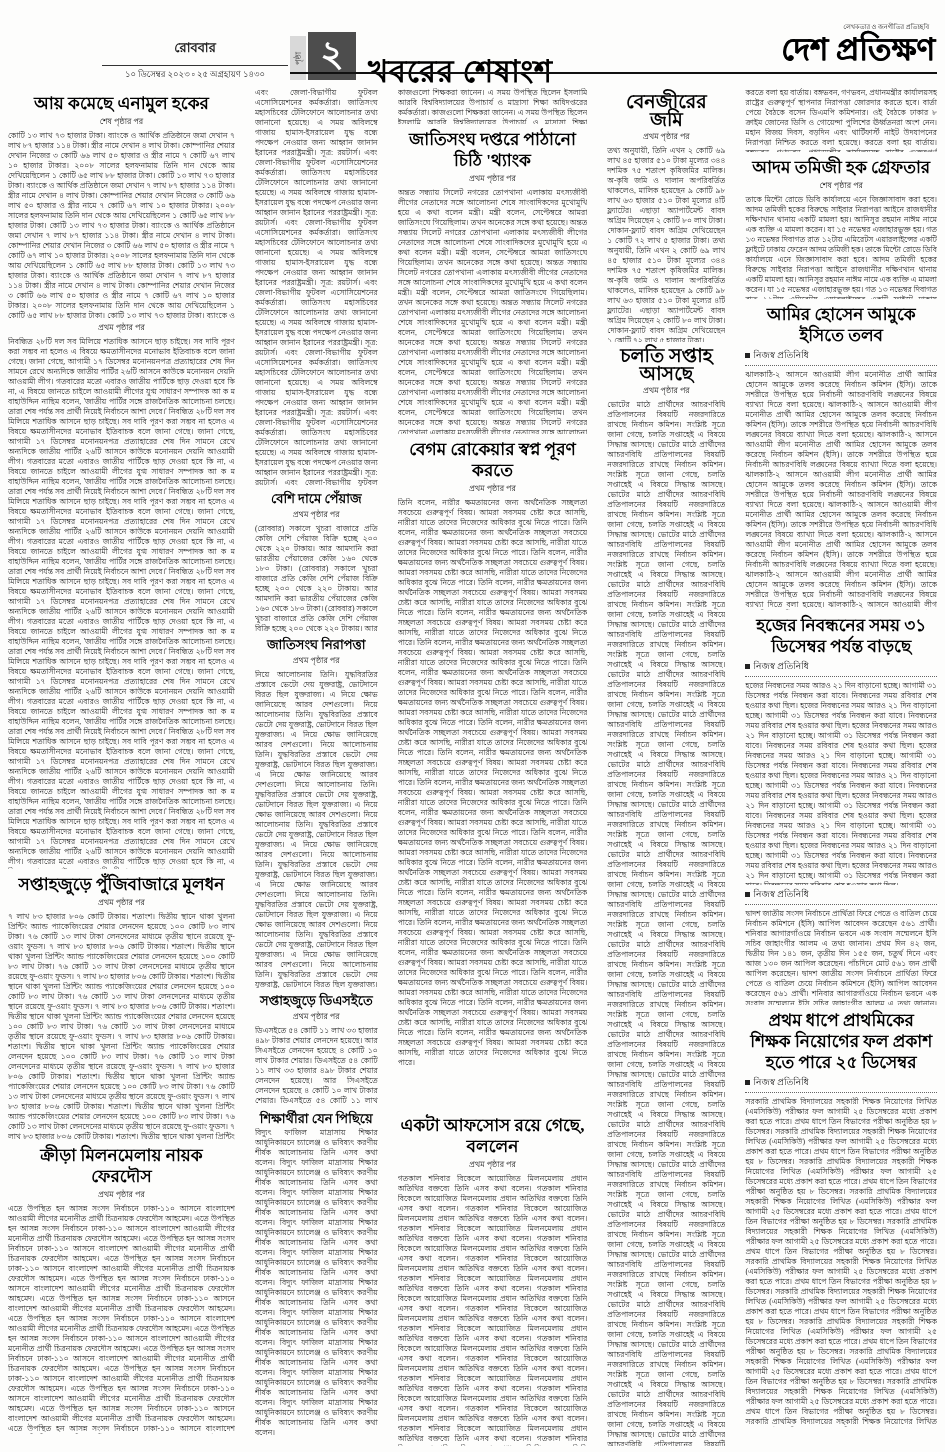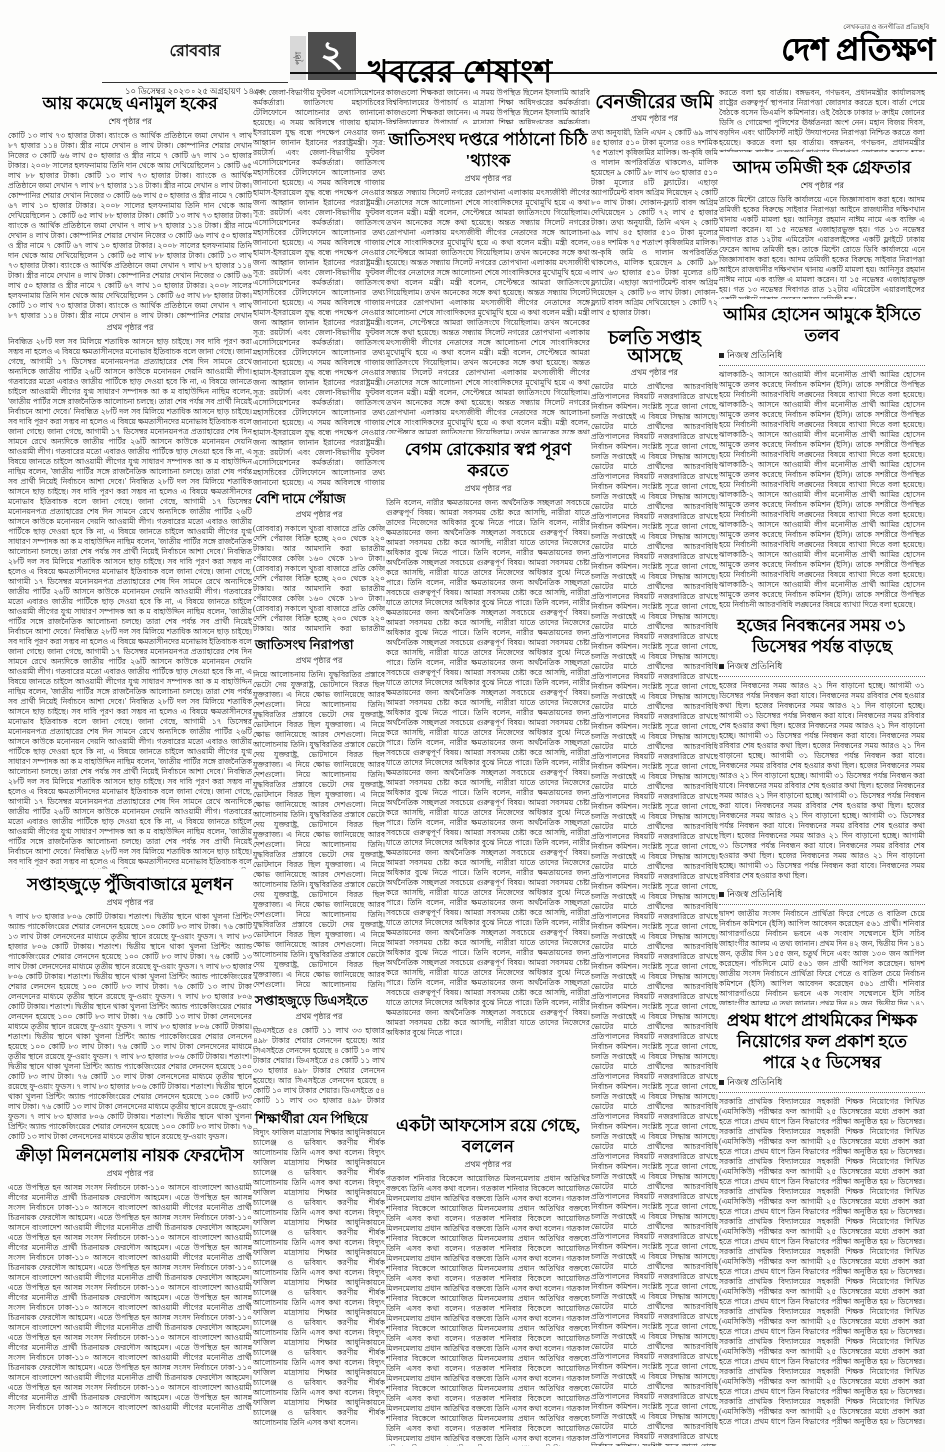--- a/index.html
+++ b/index.html
@@ -1,43 +1,43 @@
 <!DOCTYPE html>
 <html><head>
 <meta charset="utf-8">
 <style>
   html,body{margin:0;padding:0;background:#ffffff;}
   .page{position:relative;width:945px;height:1452px;background:#fdfdfc;overflow:hidden;
         font-family:"Liberation Serif","DejaVu Serif",serif;color:#1b1b1b;}
   
   .masthead{position:absolute;top:0;left:0;right:0;height:88px;}
   .date-block{position:absolute;left:102px;top:38px;width:186px;text-align:center;}
-  .weekday{font-weight:bold;font-size:16px;border-bottom:1px solid #333;padding-bottom:17px;}
+  .weekday{font-weight:bold;font-size:13px;border-bottom:1px solid #333;padding-bottom:6px;}
   .dateline{font-size:8.5px;padding-top:2px;color:#222;}
   .pg-label{position:absolute;left:290px;top:36px;width:16px;height:44px;background:#d9d9d9;
             display:flex;align-items:center;justify-content:center;}
   .pg-label span{writing-mode:vertical-rl;transform:rotate(180deg);font-size:8px;color:#333;}
   .pg-num{position:absolute;left:308px;top:32px;width:48px;height:48px;background:#4d4d4d;
           color:#fff;font-size:36px;font-weight:bold;display:flex;align-items:center;justify-content:center;}
   .sec-title{position:absolute;left:368px;top:26px;font-size:31px;font-weight:bold;color:#000;letter-spacing:0.5px;}
   .mh-rule{position:absolute;left:290px;right:8px;top:72px;height:2px;background:#111;}
   .logo{position:absolute;right:10px;top:22px;text-align:right;}
   .logo-tagline{font-size:6.5px;color:#222;margin-right:6px;}
   .logo-title{font-size:31px;font-weight:bold;color:#000;line-height:1.1;
               font-family:"Liberation Serif","DejaVu Serif",serif;text-shadow:0.6px 0 #000;}
   
-  .cols{position:absolute;top:88px;left:8px;right:8px;bottom:6px;display:flex;gap:1px;}
+  .cols{position:absolute;top:88px;left:8px;right:8px;bottom:6px;display:flex;gap:20px;}
   .col{height:100%;overflow:hidden;}
   .col.c1{width:244px;} .col.c2{width:132px;} .col.c3{width:204px;}
   .col.c5{width:127px;} .col.c6{width:206px;}
   .body{font-size:7.6px;line-height:10px;text-align:justify;color:#1e1e1e;
         overflow:hidden;margin:0 0 2px;word-break:break-word;}
   .hl-lg{font-size:17px;line-height:21px;font-weight:bold;text-align:center;color:#000;margin:5px 2px 1px;}
   .hl-md{font-size:19px;line-height:18px;font-weight:bold;text-align:center;color:#000;margin:5px 2px 1px;}
-  .hl-sm{font-size:13px;line-height:16px;font-weight:bold;color:#000;margin:5px 2px 1px;}
+  .hl-sm{font-size:13px;line-height:16px;font-weight:bold;text-align:center;color:#000;margin:5px 2px 1px;}
   .cont{font-size:8px;font-weight:normal;text-align:center;margin:0 0 3px;color:#111;}
   .byline{font-size:9px;font-weight:normal;margin:2px 0 0;color:#111;}
   .byline .bullet{display:inline-block;width:5px;height:5px;background:#222;margin-right:3px;}
   .dotrule{border-bottom:1px dotted #666;margin:2px 0 4px;}
   article{display:block;}
 </style>
 </head>
 <body>
 
 <div class="page">

